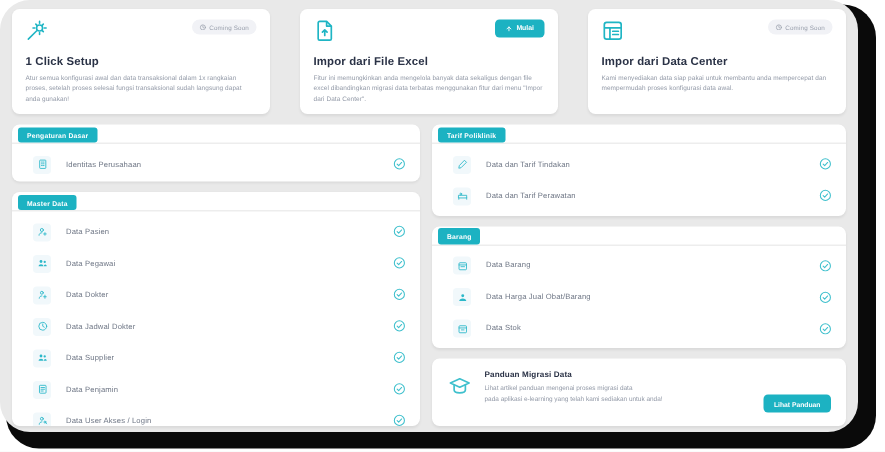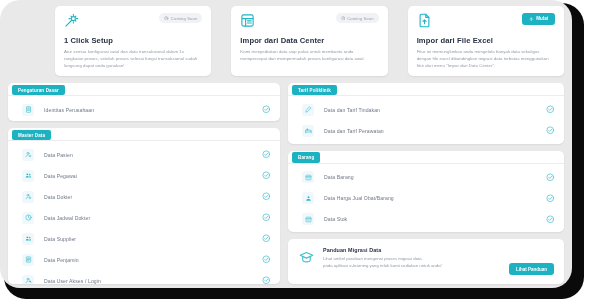--- a/index.html
+++ b/index.html
@@ -35,21 +35,20 @@
     position: absolute;
     inset: 0;
     padding: 6px 8px 8px 8px;
   }
 
   
   .top-row {
     display: flex;
     gap: 20px;
     height: 70px;
-    margin-left: 47px;
   }
   .feature-card {
     flex: 1;
     background: #ffffff;
     border-radius: 5px;
     padding: 7px 9px 6px 9px;
     position: relative;
     box-shadow: 0 1px 2px rgba(0,0,0,0.07);
     display: flex;
     flex-direction: column;
@@ -234,56 +233,56 @@
             </span>
           </div>
           <div class="fc-title">1 Click Setup</div>
           <div class="fc-desc">Atur semua konfigurasi awal dan data transaksional dalam 1x rangkaian proses, setelah proses selesai fungsi transaksional sudah langsung dapat anda gunakan!</div>
         </div>
 
         <div class="feature-card">
           <div class="fc-head">
             <span class="fc-icon">
               <svg width="15" height="15" viewBox="0 0 24 24" fill="none" stroke="currentColor" stroke-width="1.8" stroke-linejoin="round">
+                <path d="M14 2H6.5A1.5 1.5 0 0 0 5 3.5v17A1.5 1.5 0 0 0 6.5 22h11a1.5 1.5 0 0 0 1.5-1.5V7z"></path>
+                <path d="M14 2v5h5"></path>
+                <path d="M12 11v6M9.5 13.5L12 11l2.5 2.5" stroke-linecap="round"></path>
+              </svg>
+            </span>
+            <button class="btn-start">
+              <svg width="4.6" height="4.6" viewBox="0 0 24 24" fill="none" stroke="currentColor" stroke-width="3" stroke-linecap="round" stroke-linejoin="round">
+                <path d="M12 19V5M5 12l7-7 7 7"></path>
+              </svg>
+              <span>Mulai</span>
+            </button>
+          </div>
+          <div class="fc-title">Impor dari File Excel</div>
+          <div class="fc-desc">Fitur ini memungkinkan anda mengelola banyak data sekaligus dengan file excel dibandingkan migrasi data terbatas menggunakan fitur dari menu "Impor dari Data Center".</div>
+        </div>
+
+        <div class="feature-card">
+          <div class="fc-head">
+            <span class="fc-icon">
+              <svg width="15" height="15" viewBox="0 0 24 24" fill="none" stroke="currentColor" stroke-width="1.8" stroke-linejoin="round">
                 <rect x="3" y="3" width="18" height="18" rx="2.5"></rect>
                 <path d="M3 9h18M9 9v12"></path>
                 <path d="M12 12.5h6M12 16h6" stroke-linecap="round"></path>
               </svg>
             </span>
             <span class="badge-soon">
               <svg width="4.5" height="4.5" viewBox="0 0 24 24" fill="none" stroke="currentColor" stroke-width="2.6" stroke-linecap="round">
                 <circle cx="12" cy="12" r="9"></circle>
                   <path d="M12 7v5l3 2"></path>
               </svg>
               <span>Coming Soon</span>
             </span>
           </div>
           <div class="fc-title">Impor dari Data Center</div>
           <div class="fc-desc">Kami menyediakan data siap pakai untuk membantu anda mempercepat dan mempermudah proses konfigurasi data awal.</div>
         </div>
-
-        <div class="feature-card">
-          <div class="fc-head">
-            <span class="fc-icon">
-              <svg width="15" height="15" viewBox="0 0 24 24" fill="none" stroke="currentColor" stroke-width="1.8" stroke-linejoin="round">
-                <path d="M14 2H6.5A1.5 1.5 0 0 0 5 3.5v17A1.5 1.5 0 0 0 6.5 22h11a1.5 1.5 0 0 0 1.5-1.5V7z"></path>
-                <path d="M14 2v5h5"></path>
-                <path d="M12 11v6M9.5 13.5L12 11l2.5 2.5" stroke-linecap="round"></path>
-              </svg>
-            </span>
-            <button class="btn-start">
-              <svg width="4.6" height="4.6" viewBox="0 0 24 24" fill="none" stroke="currentColor" stroke-width="3" stroke-linecap="round" stroke-linejoin="round">
-                <path d="M12 19V5M5 12l7-7 7 7"></path>
-              </svg>
-              <span>Mulai</span>
-            </button>
-          </div>
-          <div class="fc-title">Impor dari File Excel</div>
-          <div class="fc-desc">Fitur ini memungkinkan anda mengelola banyak data sekaligus dengan file excel dibandingkan migrasi data terbatas menggunakan fitur dari menu "Impor dari Data Center".</div>
-        </div>
       </div>
 
       <div class="body-cols">
 
         <div class="col-left">
 
           <div class="section-card">
             <div class="section-head">
               <span class="section-chip">Pengaturan Dasar</span>
             </div>

